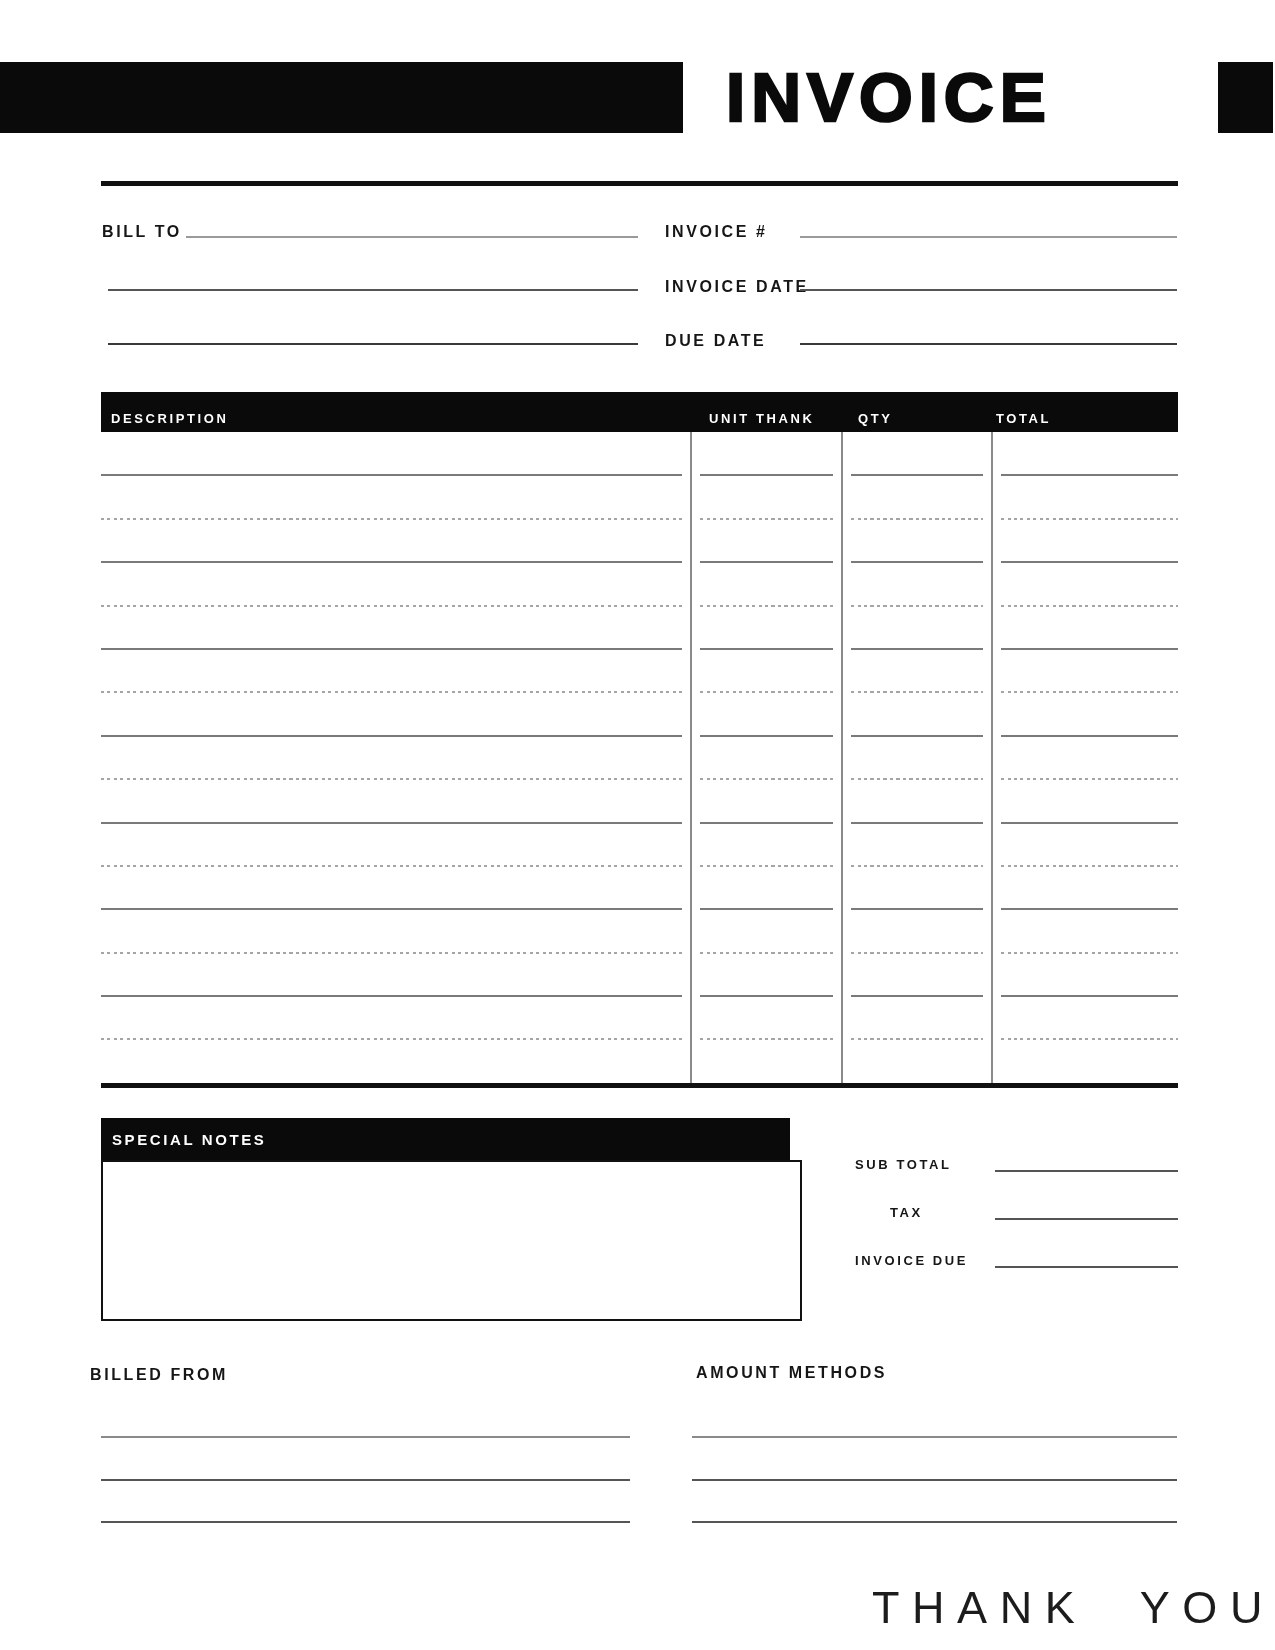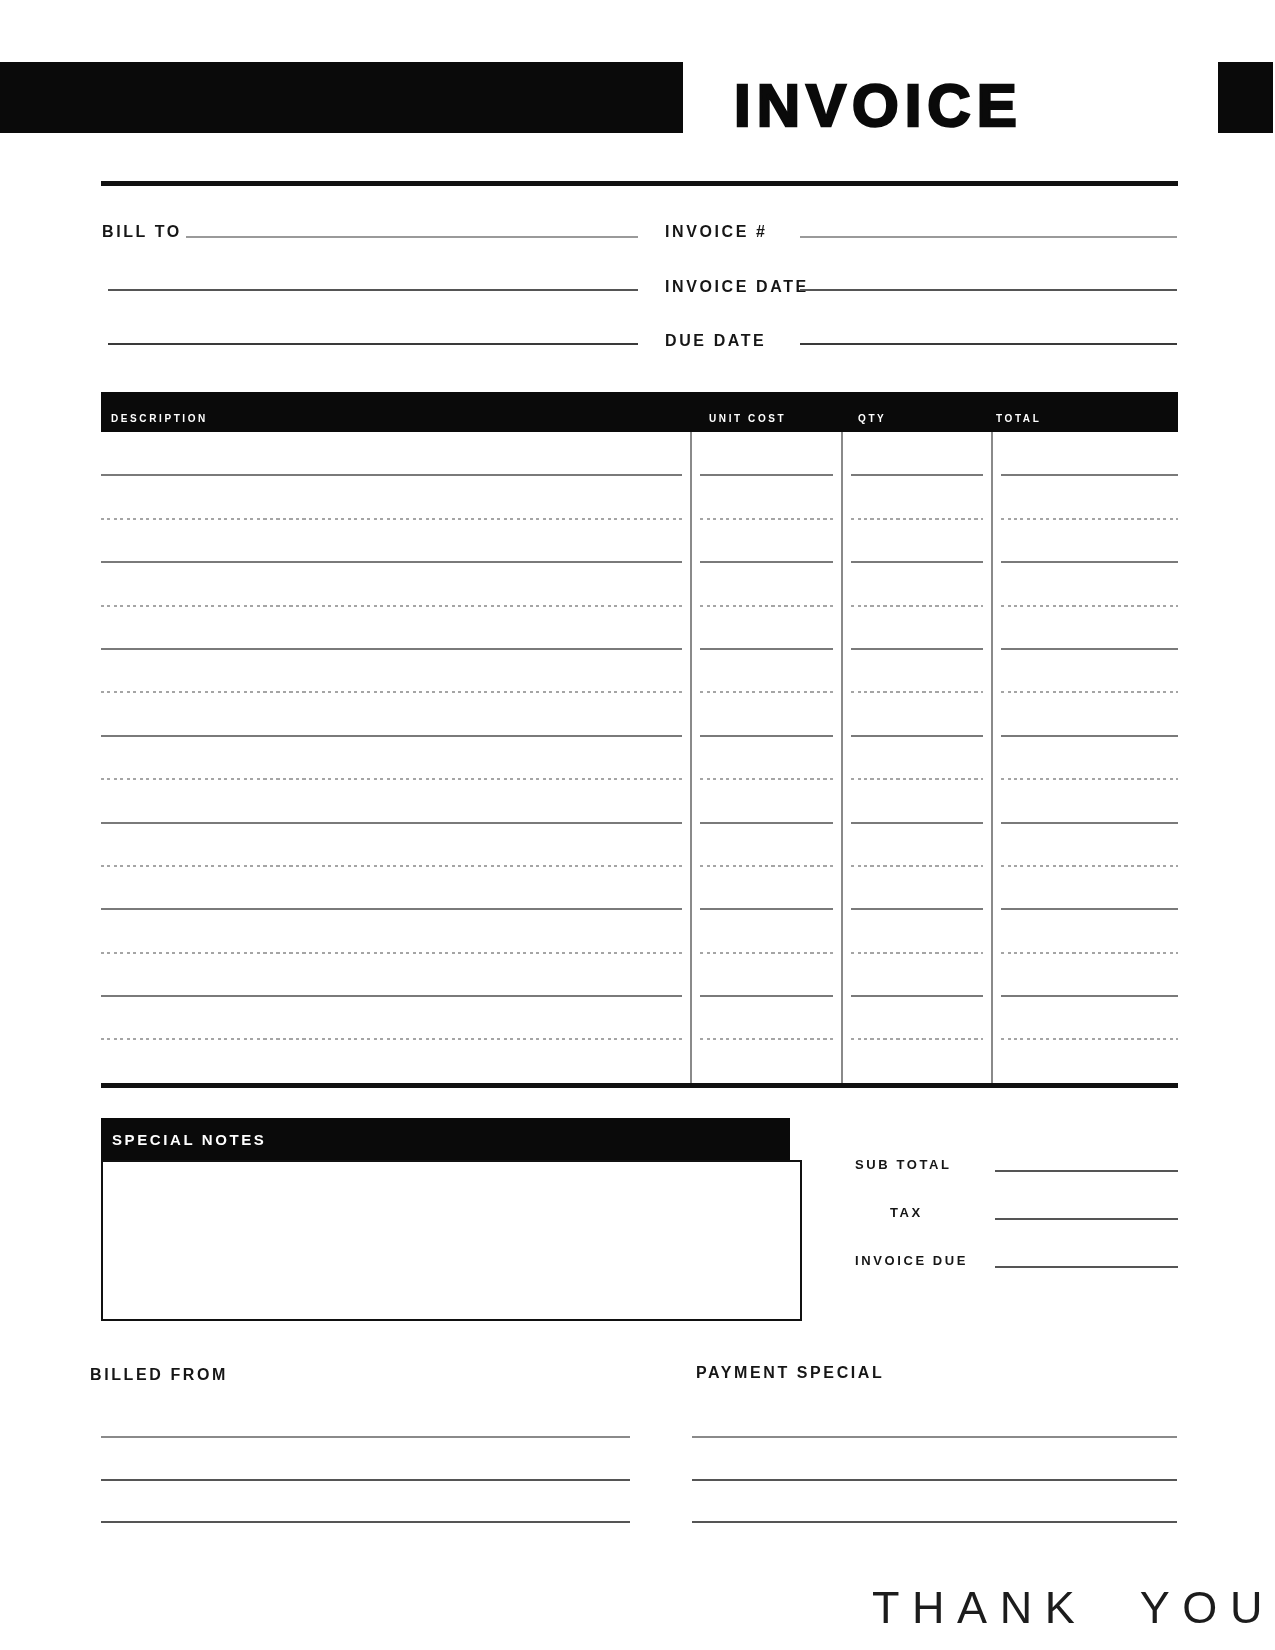--- a/index.html
+++ b/index.html
@@ -5,42 +5,42 @@
   html,body{margin:0;padding:0;background:#e8e8e8;}
   .page{
     position:relative;width:1275px;height:1650px;margin:0 auto;
     background:#ffffff;overflow:hidden;
     font-family:"Liberation Sans", sans-serif;color:#141414;
   }
   
   .band-left{position:absolute;left:0;top:62px;width:683px;height:71px;background:#0a0a0a;}
   .band-square{position:absolute;left:1218px;top:62px;width:55px;height:71px;background:#0a0a0a;}
   .title{
-    position:absolute;left:726px;top:62px;height:71px;margin:8px;
+    position:absolute;left:726px;top:62px;height:71px;margin:0;
     display:flex;align-items:center;
-    font-size:60px;line-height:71px;font-weight:bold;letter-spacing:6px;
+    font-size:69px;line-height:71px;font-weight:bold;letter-spacing:6px;
     color:#0a0a0a;-webkit-text-stroke:2.5px #0a0a0a;white-space:nowrap;
   }
   .rule-thick{position:absolute;height:5px;background:#111;}
   
   .label{
     position:absolute;font-size:16px;font-weight:bold;letter-spacing:2.6px;
     color:#161616;white-space:nowrap;
   }
   .label.small{font-size:13px;}
   
   .wline{position:absolute;height:2px;background:#9a9a9a;}
   .wline.mid{background:#555;}
   .wline.dark{background:#3a3a3a;}
   
   .table{position:absolute;left:101px;top:392px;width:1077px;}
   .thead{position:relative;height:40px;background:#0a0a0a;}
   .th{
     position:absolute;top:0;height:52px;display:flex;align-items:center;
-    color:#ffffff;font-size:10px;font-weight:bold;letter-spacing:2.6px;white-space:nowrap;
+    color:#ffffff;font-size:13px;font-weight:bold;letter-spacing:2.6px;white-space:nowrap;
   }
   .tbody{position:relative;height:651px;border-bottom:5px solid #111;}
   .vsep{position:absolute;top:0;bottom:0;width:2px;background:#8a8a8a;}
   .trow{position:relative;display:flex;height:43.4px;}
   .tcell{position:relative;}
   .c-desc{width:590px;}
   .c-unit{width:151px;}
   .c-qty{width:150px;}
   .c-total{flex:1;}
   .cellline{position:absolute;bottom:-1px;height:2px;left:9px;right:9px;}
@@ -86,21 +86,21 @@
   <span class="label" style="left:665px;top:223px;">INVOICE #</span>
   <div class="wline" style="left:800px;top:236px;width:377px;"></div>
   <span class="label" style="left:665px;top:278px;">INVOICE DATE</span>
   <div class="wline mid" style="left:800px;top:289px;width:377px;"></div>
   <span class="label" style="left:665px;top:332px;">DUE DATE</span>
   <div class="wline dark" style="left:800px;top:343px;width:377px;"></div>
 
   <div class="table">
     <div class="thead">
       <span class="th" style="left:10px;">DESCRIPTION</span>
-      <span class="th" style="left:608px;">UNIT COST</span>
+      <span class="th" style="left:608px;">UNIT THANK</span>
       <span class="th" style="left:757px;">QTY</span>
       <span class="th" style="left:895px;">TOTAL</span>
     </div>
     <div class="tbody">
       <div class="vsep" style="left:589px;"></div>
       <div class="vsep" style="left:740px;"></div>
       <div class="vsep" style="left:890px;"></div>
 
     <div class="trow solid">
           <div class="tcell c-desc">
@@ -313,21 +313,21 @@
   <div class="notes-box"></div>
 
   <span class="label small" style="left:855px;top:1157px;">SUB TOTAL</span>
   <div class="wline mid" style="left:995px;top:1170px;width:183px;"></div>
   <span class="label small" style="left:855px;top:1205px;margin-left:35px;">TAX</span>
   <div class="wline mid" style="left:995px;top:1218px;width:183px;"></div>
   <span class="label small" style="left:855px;top:1253px;">INVOICE DUE</span>
   <div class="wline mid" style="left:995px;top:1266px;width:183px;"></div>
 
   <span class="label" style="left:90px;top:1366px;">BILLED FROM</span>
-  <span class="label" style="left:696px;top:1364px;">PAYMENT SPECIAL</span>
+  <span class="label" style="left:696px;top:1364px;">AMOUNT METHODS</span>
 
   <div class="wline" style="left:101px;top:1436px;width:529px;background:#8a8a8a;"></div>
   <div class="wline mid" style="left:101px;top:1479px;width:529px;"></div>
   <div class="wline mid" style="left:101px;top:1521px;width:529px;"></div>
 
   <div class="wline" style="left:692px;top:1436px;width:485px;background:#8a8a8a;"></div>
   <div class="wline mid" style="left:692px;top:1479px;width:485px;"></div>
   <div class="wline mid" style="left:692px;top:1521px;width:485px;"></div>
 
   <div class="thanks">THANK  YOU</div>

